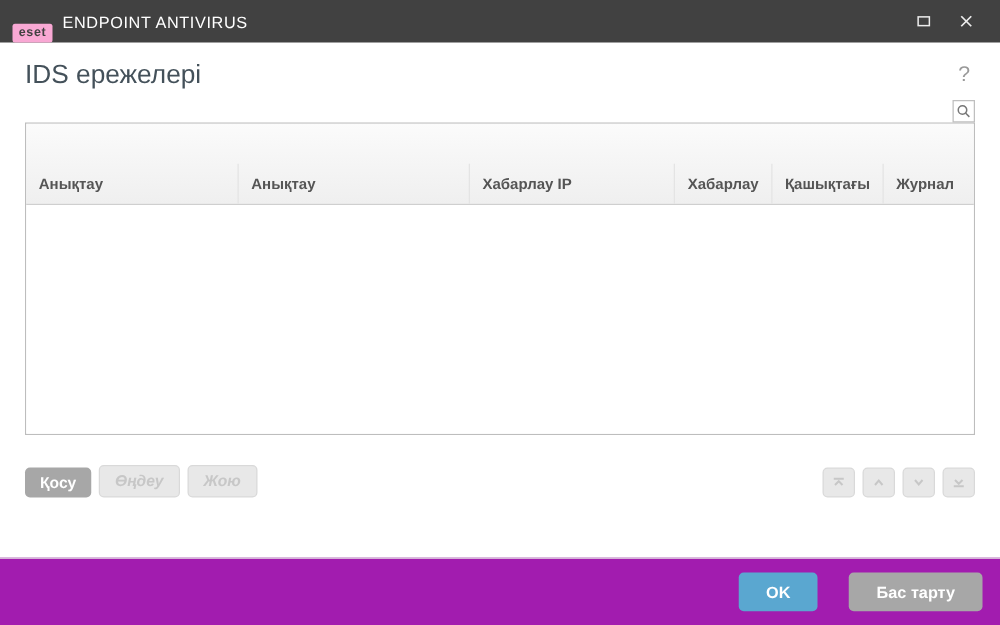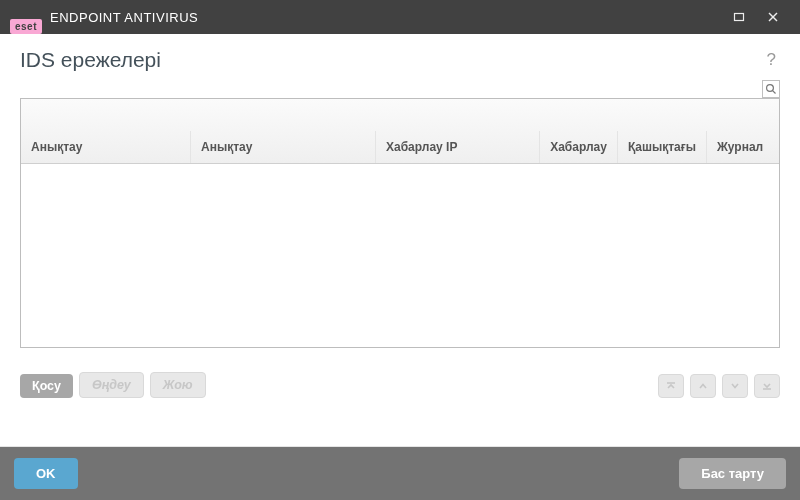--- a/index.html
+++ b/index.html
@@ -23,24 +23,24 @@
   .th:last-child { border-right: none; margin-top: 32px; }
   .c1 { flex: 0 0 170px; } .c2 { flex: 0 0 185px; } .c3 { flex: 1 1 auto; } .c4 { flex: 0 0 72px; } .c5 { flex: 0 0 78px; } .c6 { flex: 0 0 72px; }
   .tbody { flex: 1; background: #fff; }
   .actions-row { display: flex; align-items: flex-end; margin-top: 24px; gap: 6px; }
   .btn-sm { border: none; border-radius: 4px; padding: 5px 12px; font-size: 12.5px; font-weight: 600; cursor: pointer; }
   .btn-sm.primary { background: #a7a7a7; color: #fff; }
   .btn-sm.disabled { background: #e8e8e8; color: #c7c7c7; border: 1px solid #d9d9d9; cursor: default; font-style: italic; }
   .actions-spacer { flex: 1; }
   .arrow-btn { width: 26px; height: 24px; background: #e8e8e8; border: 1px solid #d9d9d9; border-radius: 4px; display: flex; align-items: center; justify-content: center; cursor: default; }
   .arrow-btn svg { stroke: #c7c7c7; fill: #c7c7c7; }
-  .footer { height: 54px; background: #737373; border-top: 1px solid #e5e5e5; display: flex; align-items: center; justify-content: space-between; padding: 0 14px; gap: 10px; }
+  .footer { height: 54px; background: #a21caf; border-top: 1px solid #e5e5e5; display: flex; align-items: center; justify-content: flex-end; padding: 0 14px; gap: 10px; }
   .btn-lg { border: none; border-radius: 4px; padding: 8px 22px; font-size: 13px; font-weight: 600; cursor: pointer; }
   .btn-ok { background: #5aa7d0; color: #fff; }
-  .btn-cancel { background: #a7a7a7; color: #fff; }
+  .btn-cancel { background: #a7a7a7; color: #fff; margin-left: 15px; }
 </style>
 </head>
 <body>
 
 <div class="titlebar">
   <span class="brand-badge">eset</span>
   <span class="brand-text">ENDPOINT ANTIVIRUS</span>
   <div class="title-spacer"></div>
   <div class="win-btn">
     <svg width="12" height="12" viewBox="0 0 12 12">

